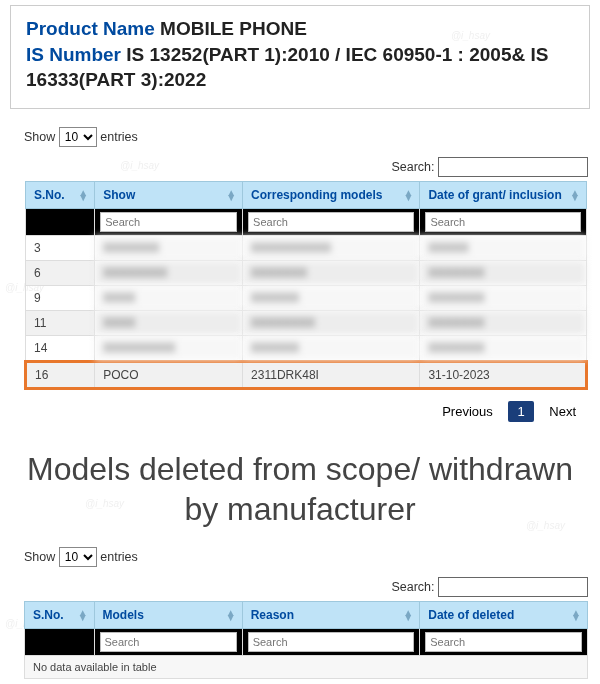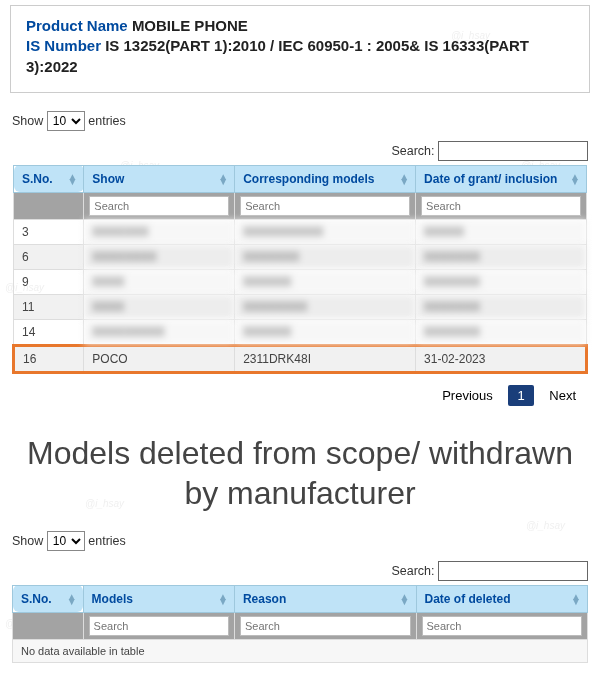--- a/index.html
+++ b/index.html
@@ -8,31 +8,31 @@
     font-size: 13px;
     color: #333;
     background: #fff;
     width: 600px;
   }
   .header-box {
     border: 1px solid #ccc;
     padding: 10px 15px 15px 15px;
     margin: 5px 10px 10px 10px;
   }
-  .header-line { font-size: 15px; line-height: 1.35; }
+  .header-line { font-size: 19px; line-height: 1.35; }
   .header-label { color: #004a9f; font-weight: 700; }
   .header-value { color: #222; font-weight: 600; }
   .watermark {
     position: absolute;
     color: rgba(120,120,120,0.12);
     font-size: 10px;
     pointer-events: none;
     font-style: italic;
   }
-  .section { position: relative; padding: 0 12px; }
+  .section { position: relative; padding: 0 12px; margin-left: 12px; }
   .length-row { margin: 18px 0 10px 0; font-size: 12.5px; color: #333; }
   .length-select {
     border: 1px solid #888;
     font-size: 12px;
     padding: 1px;
     background: #fff;
   }
   .search-row { text-align: right; margin-bottom: 4px; font-size: 12.5px; }
   .search-input {
     border: 1px solid #666;
@@ -63,21 +63,21 @@
     color: #7aa8c4;
     font-size: 10px;
     line-height: 0.5;
   }
   table.data td {
     padding: 5px 8px;
     border: 1px solid #ddd;
     color: #444;
   }
   tr.filter-row td {
-    background: #a3a3a3;
+    background: #000000;
     padding: 3px 5px;
   }
   .col-filter {
     width: 100%;
     border: 1px solid #bbb;
     font-size: 11px;
     padding: 3px 4px;
     color: #888;
     background: #fff;
   }
@@ -117,21 +117,21 @@
     text-align: center;
     margin: 8px 10px 10px 10px;
     line-height: 1.25;
   }
   .no-data td {
     font-size: 11px;
     color: #666;
     padding: 6px 8px;
     background: #f7f7f7;
   }
-  .col-sno { width: 70px; border-radius: 6px; }
+  .col-sno { width: 70px; }
   .col-brand { width: 150px; }
   .col-model { width: 180px; }
   .col-date { width: 170px; }
 </style>
 </head>
 <body>
 
 <div class="header-box">
   <div class="header-line">
     <span class="header-label">Product Name</span>
@@ -220,21 +220,21 @@
       <tr>
         <td>14</td>
         <td class="blur-cell">XXXXXXXXX</td>
         <td class="blur-cell">XXXXXX</td>
         <td class="blur-cell">XXXXXXX</td>
       </tr>
       <tr class="alt highlight">
         <td>16</td>
         <td>POCO</td>
         <td>2311DRK48I</td>
-        <td>31-02-2023</td>
+        <td>31-10-2023</td>
       </tr>
     </tbody>
   </table>
 
 
   <div class="paginate">
     <span class="pg-btn">Previous</span>
     <span class="pg-current">1</span>
     <span class="pg-btn">Next</span>
   </div>

